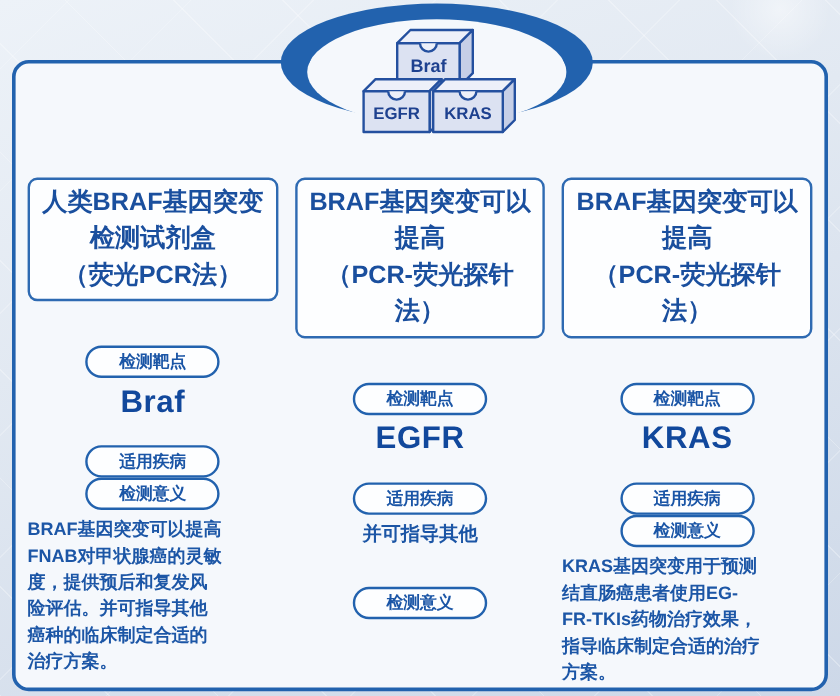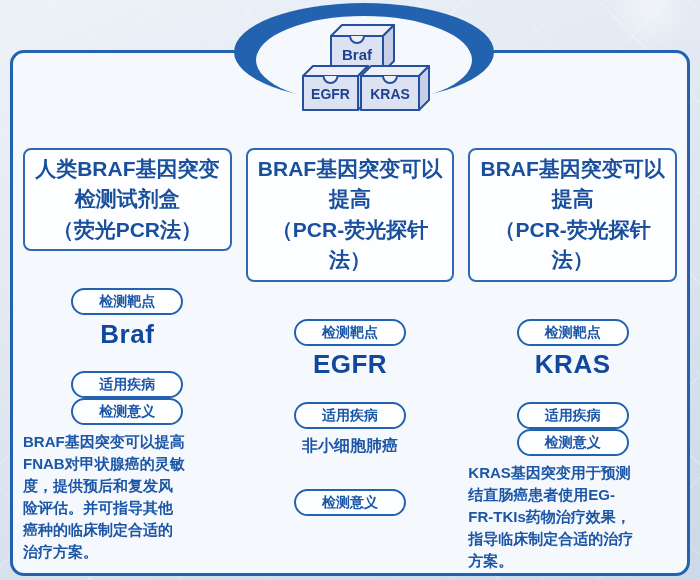--- a/index.html
+++ b/index.html
@@ -81,21 +81,21 @@
     </div>
 
     <div class="col">
       <div class="title-box">
         <span>BRAF基因突变可以提高</span>
         <span>（PCR-荧光探针法）</span>
       </div>
       <div class="pill">检测靶点</div>
       <div class="gene">EGFR</div>
       <div class="pill pill2">适用疾病</div>
-      <div class="diseases">非小细胞肺癌</div>
+      <div class="diseases">并可指导其他</div>
       <div class="pill pill3">检测意义</div>
     </div>
 
     <div class="col">
       <div class="title-box">
         <span>BRAF基因突变可以提高</span>
         <span>（PCR-荧光探针法）</span>
       </div>
       <div class="pill">检测靶点</div>
       <div class="gene">KRAS</div>

